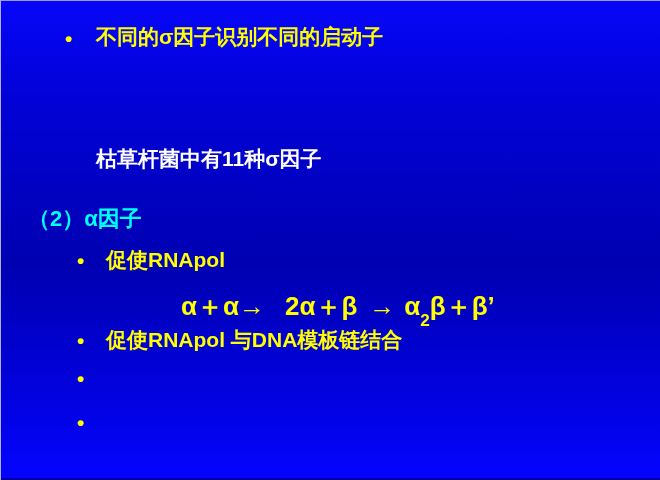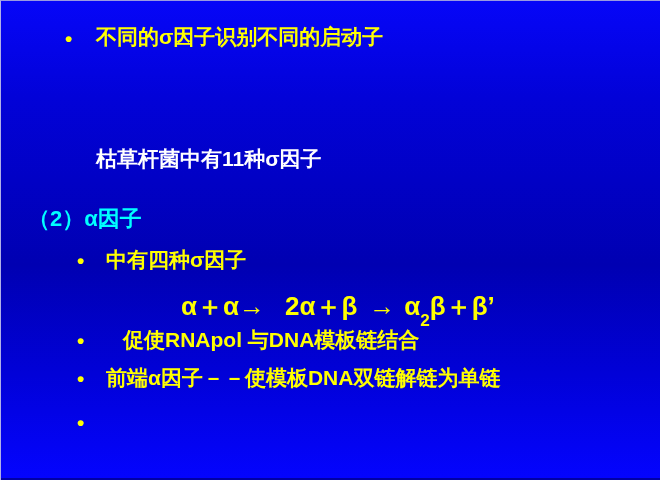--- a/index.html
+++ b/index.html
@@ -38,27 +38,26 @@
   <span class="bullet" style="left:64px;top:27px;">•</span>
   <div class="row yellow" style="left:95px;top:25px;">不同的σ因子识别不同的启动子</div>
 
 
   <div class="row white" style="left:95px;top:128px;margin-top:19px;">枯草杆菌中有11种σ因子</div>
 
 
   <div class="row cyan" style="left:27px;top:207px;font-size:22px;">（2）α因子</div>
 
   <span class="bullet" style="left:76px;top:249px;">•</span>
-  <div class="row yellow" style="left:105px;top:248px;">中有四种σ因子</div>
+  <div class="row yellow" style="left:105px;top:248px;">促使RNApol</div>
 
   <div class="row yellow" style="left:180px;top:292px;font-size:26px;">
     <span>α＋α</span><span>→</span><span class="gap-lg"></span><span>2α＋β</span><span class="gap-md"></span><span>→</span><span class="gap-sm"></span><span>α</span><sub class="s">2</sub><span>β＋β’</span>
   </div>
 
   <span class="bullet" style="left:76px;top:329px;">•</span>
-  <div class="row yellow" style="left:105px;top:328px;margin-left:17px;">促使RNApol 与DNA模板链结合</div>
+  <div class="row yellow" style="left:105px;top:328px;">促使RNApol 与DNA模板链结合</div>
 
   <span class="bullet" style="left:76px;top:367px;">•</span>
-  <div class="row yellow" style="left:105px;top:366px;">前端α因子－－使模板DNA双链解链为单链</div>
 
   <span class="bullet" style="left:76px;top:411px;">•</span>
 
 </div>
 
 </body></html>

